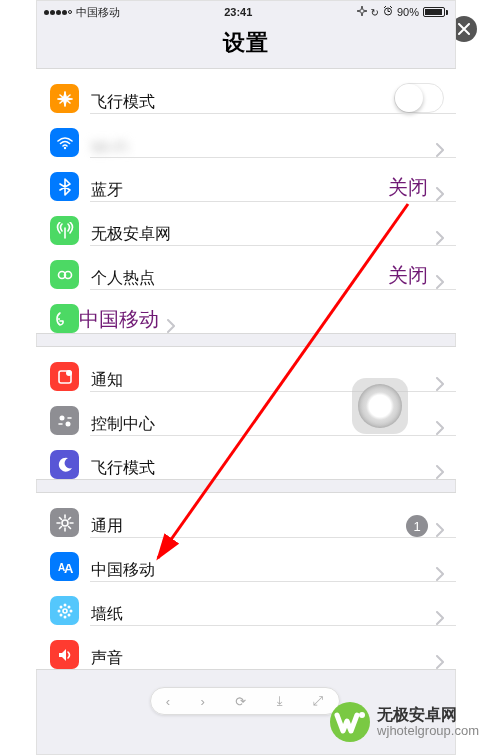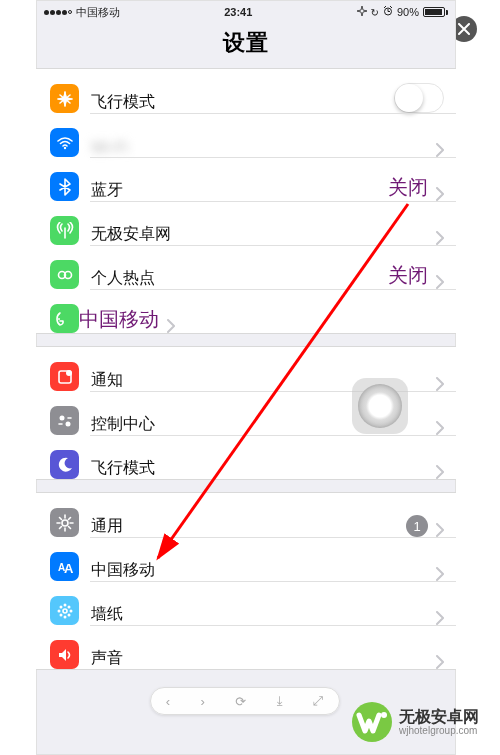--- a/index.html
+++ b/index.html
@@ -32,21 +32,21 @@
   .knob { position:absolute; width:28px; height:28px; border-radius:50%; background:#fff; top:0; left:0; box-shadow:0 2px 4px rgba(0,0,0,0.25); }
   .badge { min-width:22px; height:22px; border-radius:11px; background:#8e8e93; color:#fff; font-size:13px; display:inline-flex; align-items:center; justify-content:center; padding:0 7px; }
   .blur { filter: blur(4px); color:#bbb; }
   .assistive { position:absolute; right:48px; top:378px; width:56px; height:56px; border-radius:14px; background:rgba(200,200,200,0.55); display:flex; align-items:center; justify-content:center; }
   .assistive-inner{ width:44px; height:44px; border-radius:50%; background:radial-gradient(circle at 50% 50%, #fff 0 35%, #ddd 45%, #aaa 100%); box-shadow:inset 0 0 4px rgba(0,0,0,.2);}
   .arrow { position:absolute; pointer-events:none; }
   .watermark { position:absolute; right:10px; bottom:12px; display:flex; align-items:center; gap:6px; }
   .wm-logo { width:42px; height:42px; }
   .wm-txt { display:flex; flex-direction:column; line-height:1.1; }
   .wm-cn { font-size:16px; font-weight:600; color:#333; }
-  .wm-en { font-size:10px; color:#888; }
+  .wm-en { font-size:13px; color:#888; }
   .bottom-bar { position:absolute; left:50%; transform:translateX(-50%); bottom:40px; width:190px; height:28px; border-radius:14px; border:1px solid #ddd; background:rgba(255,255,255,0.9); display:flex; align-items:center; justify-content:space-around; box-shadow:0 1px 3px rgba(0,0,0,.1);}
   .bottom-bar span{ font-size:13px; color:#aaa; }
 </style>
 </head>
 <body>
 
 <div class="stage">
 
   <div class="close-btn">
     <svg viewBox="0 0 12 12">

